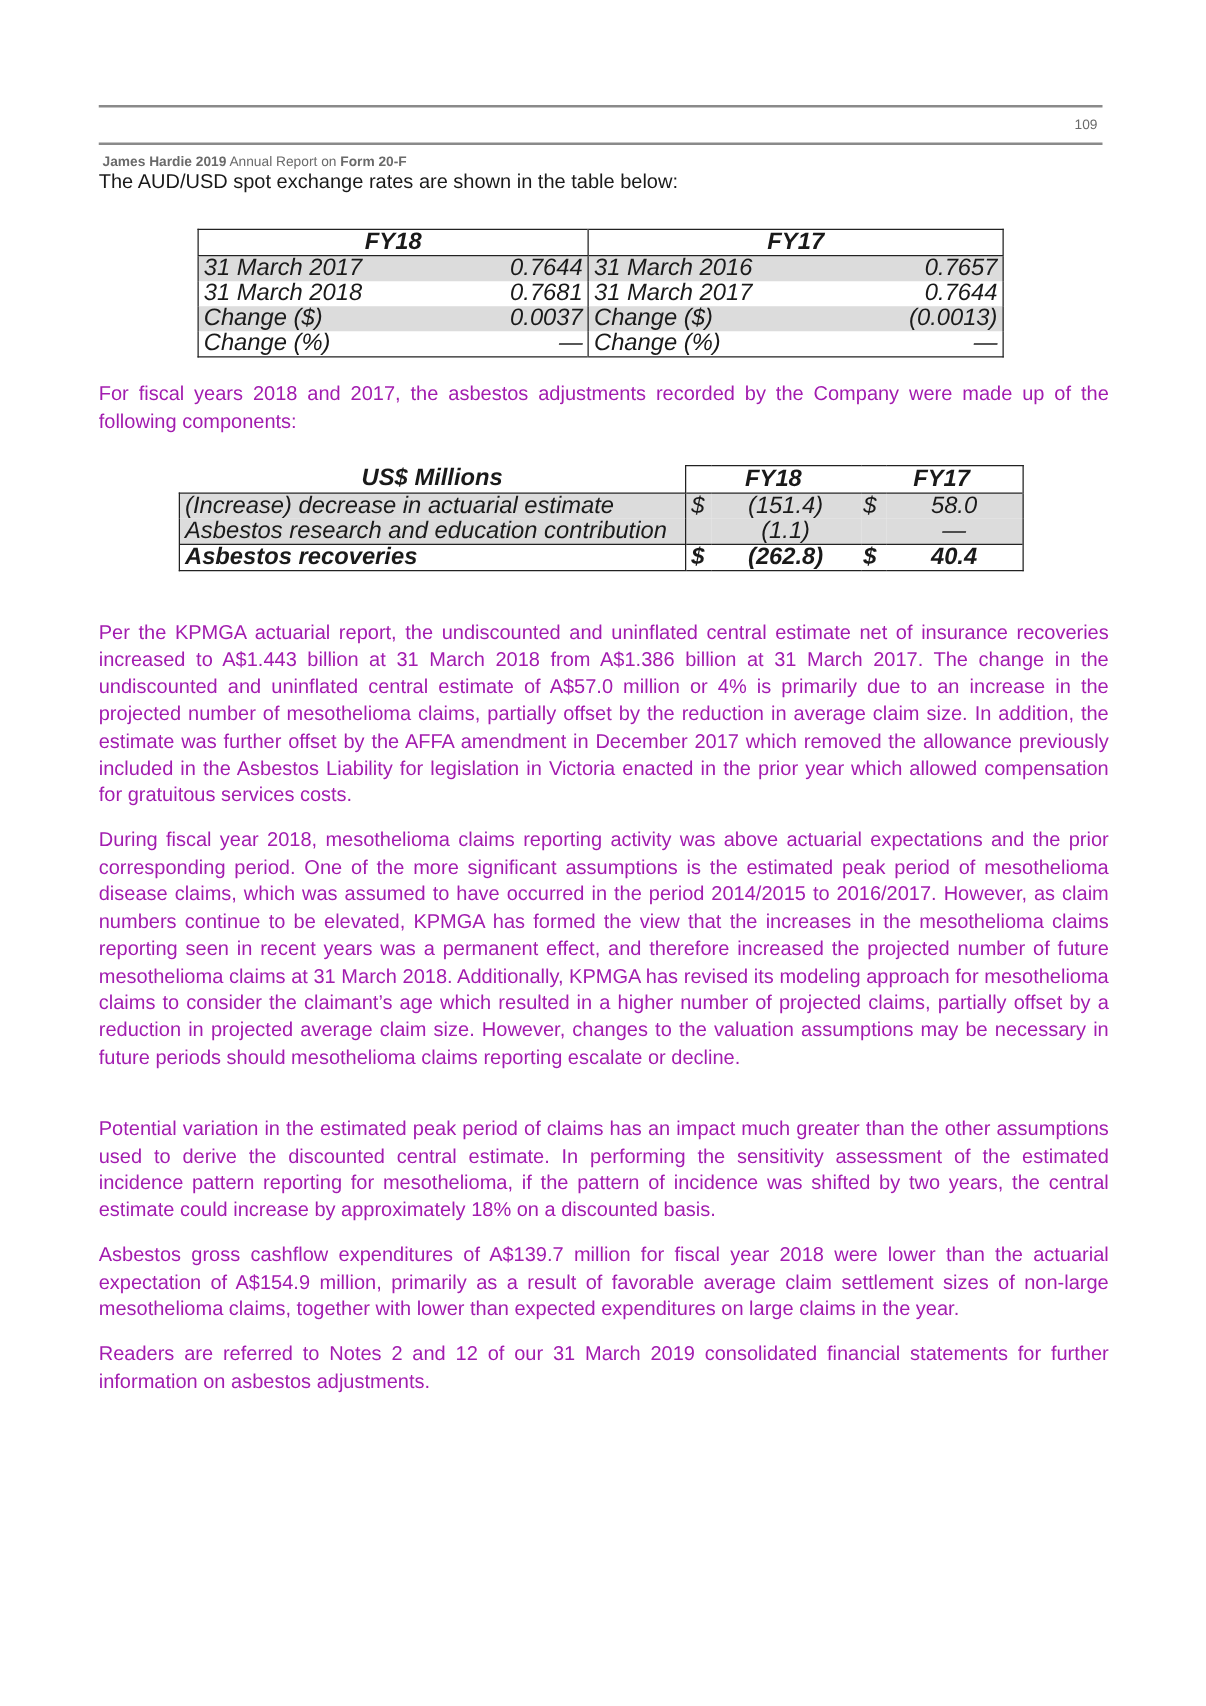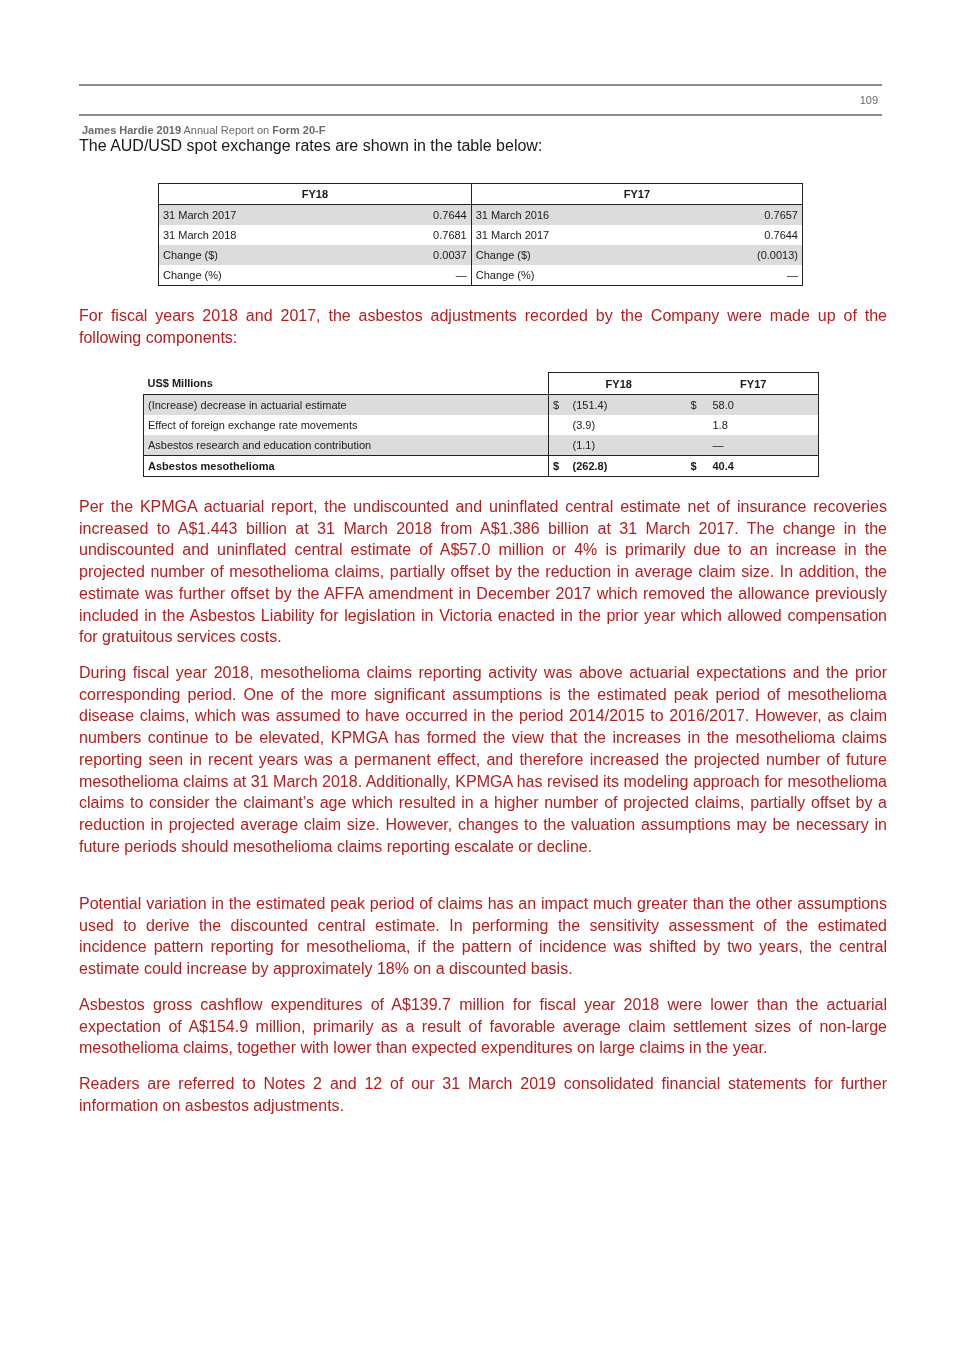--- a/index.html
+++ b/index.html
@@ -1,38 +1,38 @@
 <!DOCTYPE html>
 <html><head>
 <meta charset="utf-8">
 <style>
   html, body { margin: 0; padding: 0; background: #ffffff; }
   body { width: 965px; height: 1365px; position: relative; font-family: "Liberation Sans", sans-serif; color: #1a1a1a; overflow: hidden; }
   .header { position: absolute; left: 79px; top: 84px; width: 803px; height: 32px; border-top: 2px solid #8a8a8a; border-bottom: 2px solid #8a8a8a; box-sizing: border-box; }
   .header-left { position: absolute; left: 3px; top: 8px; font-size: 11px; color: #6a6a6a; margin-top: 30px; }
   .header-left b { font-weight: bold; }
   .header-right { position: absolute; right: 4px; top: 8px; font-size: 11px; color: #6a6a6a; }
-  p.body-text { position: absolute; left: 79px; width: 808px; margin: 0; font-size: 16px; line-height: 21.7px; text-align: justify; color: #b91c1c; }
+  p.body-text { position: absolute; left: 79px; width: 808px; margin: 0; font-size: 16px; line-height: 21.7px; text-align: justify; color: #a21caf; }
   .intro { position: absolute; left: 79px; margin: 0; font-size: 16px; }
-  table { border-collapse: collapse; position: absolute; font-size: 11px; }
+  table { border-collapse: collapse; position: absolute; font-size: 19px; font-style: italic; }
   td, th { padding: 0 4px; height: 20px; line-height: 20px; box-sizing: border-box; }
   .shade td { background: #dcdcdc; }
   .fx { left: 158px; top: 183px; width: 645px; border: 1.5px solid #222; }
   .fx th { font-weight: bold; text-align: center; border-bottom: 1.5px solid #222; height: 21px; }
   .fx td.l { text-align: left; margin-left: 41px; }
   .fx td.r { text-align: right; }
   .fx .divider { border-left: 1.5px solid #222; }
   .adj { left: 143px; top: 372px; width: 676px; }
   .adj th { font-weight: bold; height: 22px; }
-  .adj th.cap { text-align: left; }
+  .adj th.cap { text-align: center; }
   .adj th.col { text-align: center; }
   .adj .numhead { border-top: 1.5px solid #222; border-right: 1.5px solid #222; border-left: 1.5px solid #222; }
   .adj td.lab { border-left: 1.5px solid #222; }
   .adj td.cur { border-left: 1.5px solid #222; text-align: left; width: 20px; }
-  .adj td.v { text-align: left; }
+  .adj td.v { text-align: center; }
   .adj td.cur2 { text-align: left; width: 20px; padding-left: 2px; }
   .adj td.lastc { border-right: 1.5px solid #222; }
   .adj tr.first td { border-top: 1.5px solid #222; }
   .adj tr.total td { border-top: 1.5px solid #222; border-bottom: 1.5px solid #222; font-weight: bold; }
 </style>
 </head>
 <body>
 
 <div class="header">
   <div class="header-left">
@@ -85,36 +85,29 @@
     <th class="col numhead" colspan="2" style="border-right:none;">FY18</th>
     <th class="col numhead" colspan="2" style="border-left:none;">FY17</th>
   </tr>
   <tr class="shade first">
     <td class="lab">(Increase) decrease in actuarial estimate</td>
     <td class="cur">$</td>
     <td class="v" style="width:120px;">(151.4)</td>
     <td class="cur2">$</td>
     <td class="v lastc" style="width:110px;">58.0</td>
   </tr>
-  <tr>
-    <td class="lab">Effect of foreign exchange rate movements</td>
-    <td class="cur"></td>
-    <td class="v">(3.9)</td>
-    <td class="cur2"></td>
-    <td class="v lastc">1.8</td>
-  </tr>
   <tr class="shade">
     <td class="lab">Asbestos research and education contribution</td>
     <td class="cur"></td>
     <td class="v">(1.1)</td>
     <td class="cur2"></td>
     <td class="v lastc">—</td>
   </tr>
   <tr class="total">
-    <td class="lab">Asbestos mesothelioma</td>
+    <td class="lab">Asbestos recoveries</td>
     <td class="cur">$</td>
     <td class="v">(262.8)</td>
     <td class="cur2">$</td>
     <td class="v lastc">40.4</td>
   </tr>
 </tbody>
   </table>
 
 <p class="body-text" style="top:496px;">Per the KPMGA actuarial report, the undiscounted and uninflated central estimate net of insurance recoveries increased to A$1.443 billion at 31 March 2018 from A$1.386 billion at 31 March 2017. The change in the undiscounted and uninflated central estimate of A$57.0 million or 4% is primarily due to an increase in the projected number of mesothelioma claims, partially offset by the reduction in average claim size. In addition, the estimate was further offset by the AFFA amendment in December 2017 which removed the allowance previously included in the Asbestos Liability for legislation in Victoria enacted in the prior year which allowed compensation for gratuitous services costs.</p>
 <p class="body-text" style="top:662px;">During fiscal year 2018, mesothelioma claims reporting activity was above actuarial expectations and the prior corresponding period. One of the more significant assumptions is the estimated peak period of mesothelioma disease claims, which was assumed to have occurred in the period 2014/2015 to 2016/2017. However, as claim numbers continue to be elevated, KPMGA has formed the view that the increases in the mesothelioma claims reporting seen in recent years was a permanent effect, and therefore increased the projected number of future mesothelioma claims at 31 March 2018. Additionally, KPMGA has revised its modeling approach for mesothelioma claims to consider the claimant’s age which resulted in a higher number of projected claims, partially offset by a reduction in projected average claim size. However, changes to the valuation assumptions may be necessary in future periods should mesothelioma claims reporting escalate or decline.</p>

